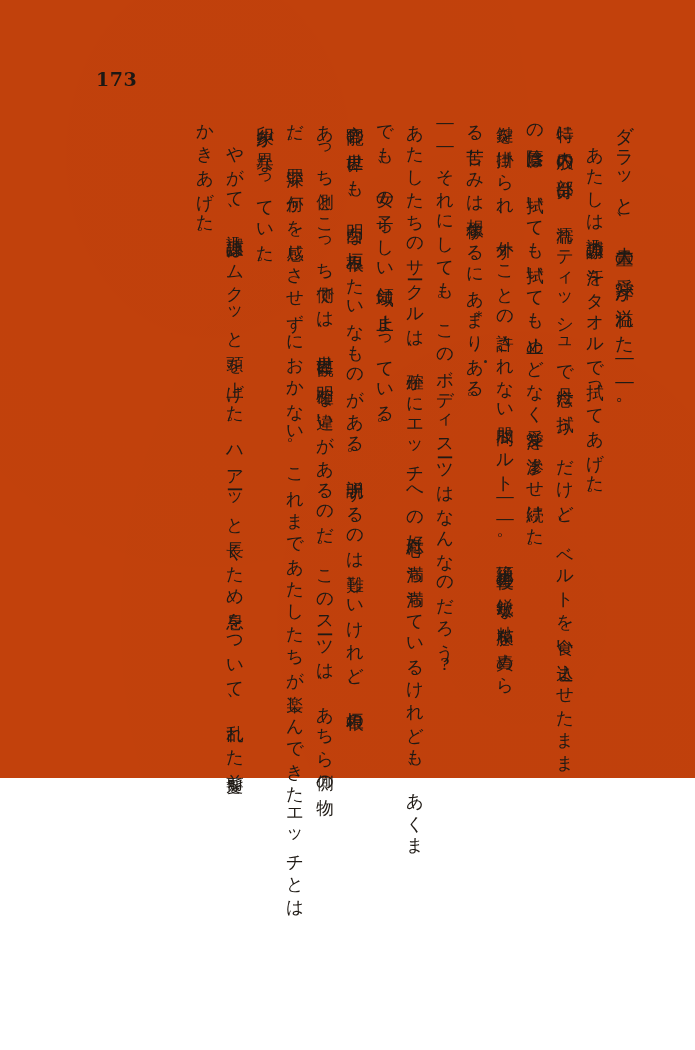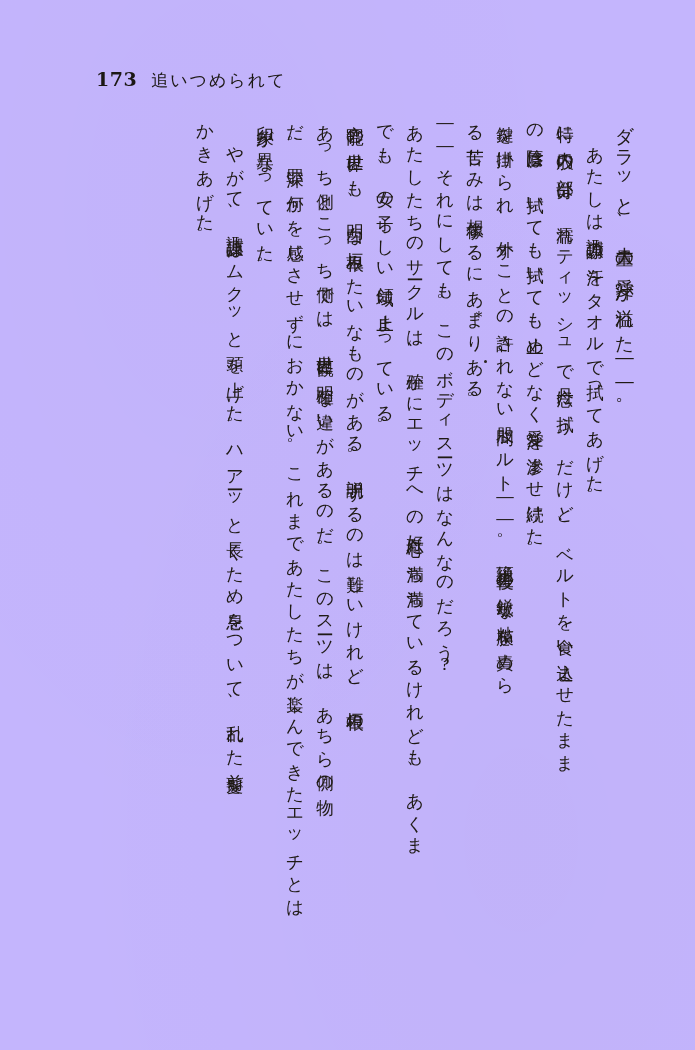--- a/index.html
+++ b/index.html
@@ -10,22 +10,22 @@
   body {
     width: 695px;
     height: 1050px;
     overflow: hidden;
     font-family: "DejaVu Serif", serif;
     color: #221d18;
   }
   .page {
     position: relative;
     width: 695px;
-    height: 1050px;
-    background: #c4b5fd;
+    height: 778px;
+    background: #c2410c;
   }
   
   .page::before {
     content: "";
     position: absolute;
     inset: 0;
     background:
       radial-gradient(ellipse at 30% 20%, rgba(0,0,0,0.012), rgba(0,0,0,0) 60%),
       radial-gradient(ellipse at 75% 80%, rgba(0,0,0,0.015), rgba(0,0,0,0) 65%);
     pointer-events: none;
@@ -100,21 +100,20 @@
     background: #2a241e;
   }
 </style>
 </head>
 <body>
 
 <div class="page">
 
   <div class="header">
     <span class="page-number">173</span>
-    <span class="running-title">追いつめられて</span>
   </div>
 
   <div class="body-text">
     <div class="col lead">ダラッと、大量の愛汁が溢れた――。</div>
     <div class="col indent">あたしは諏訪原の汗をタオルで拭ってあげた。</div>
     <div class="col">特に内股の部分は、濡れティッシュで丹念に拭う。だけど、ベルトを食い込ませたまま</div>
     <div class="col">の陰唇は、拭いても拭いても止めどなく愛汁を滲ませ続けた。</div>
     <div class="col">鍵を掛けられ、外すことの許されない股間ベルト――。絶頂直後の鋭敏な粘膜を責めら</div>
     <div class="col">る苦しみは想像するにあまりある。</div>
     <div class="col">――それにしても。このボディスーツはなんなのだろう?</div>

